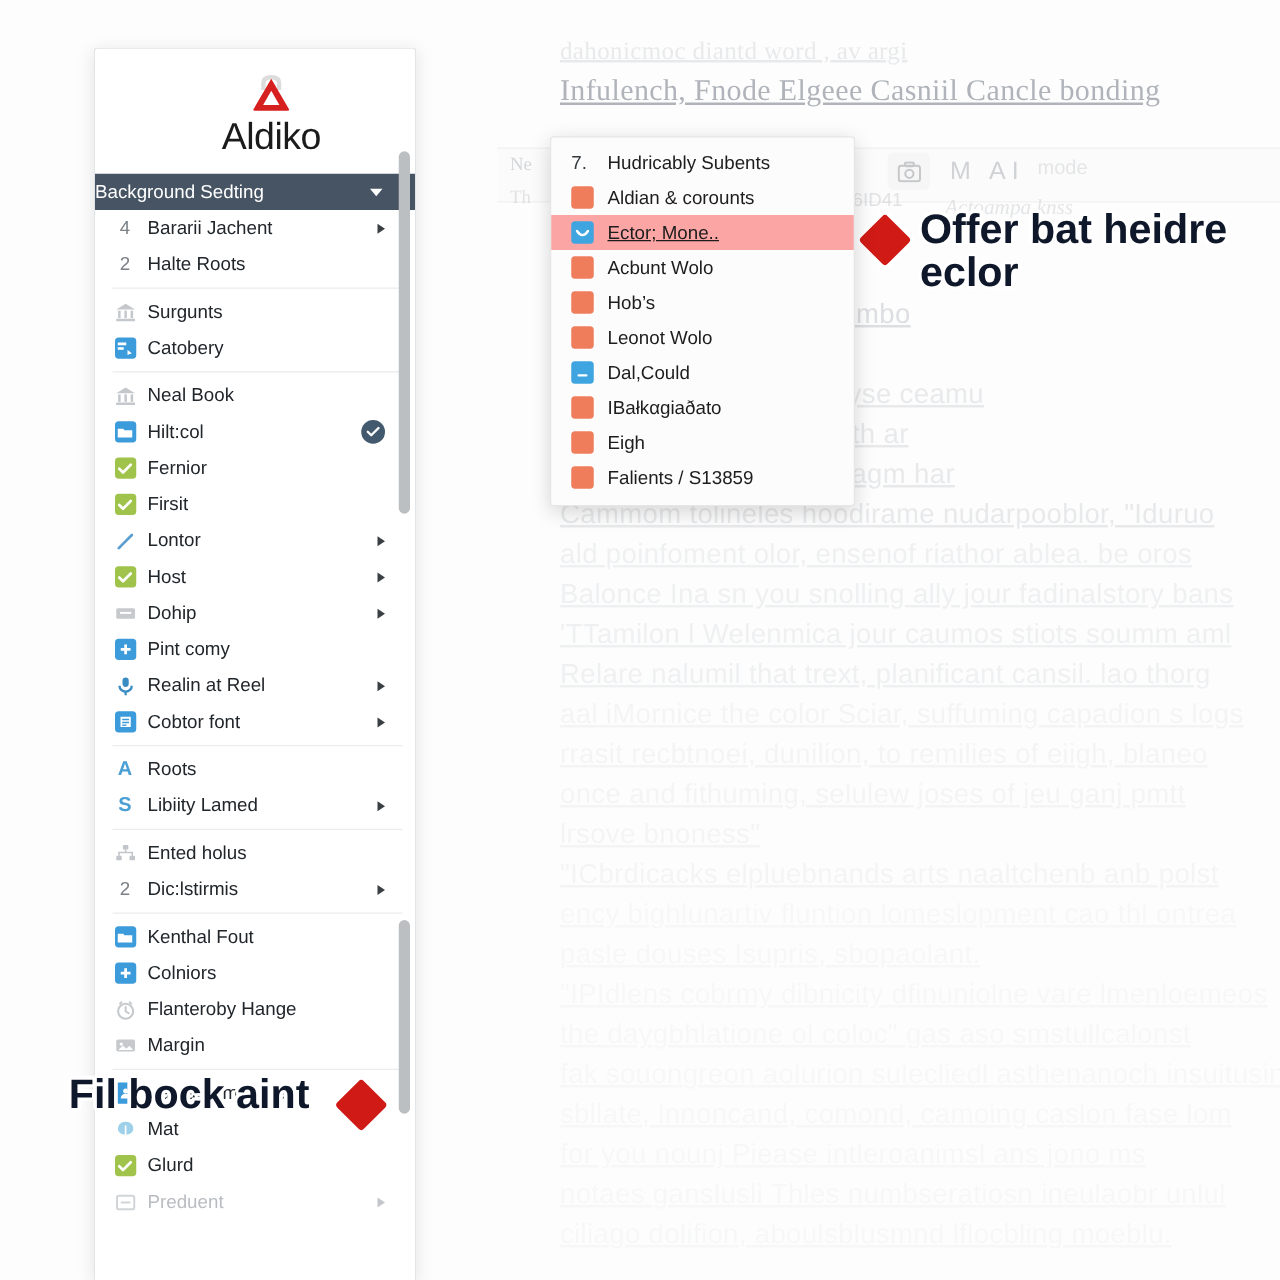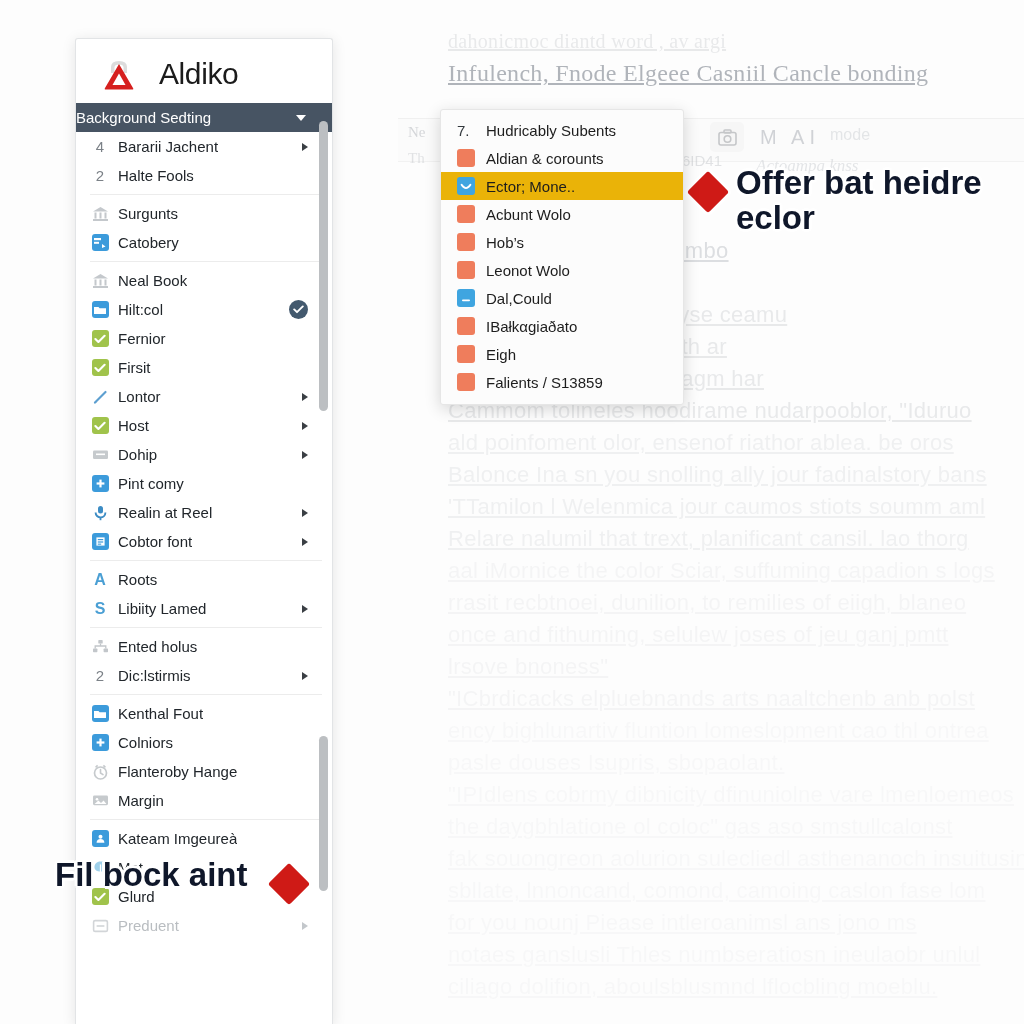--- a/index.html
+++ b/index.html
@@ -41,21 +41,21 @@
     font-style:italic;font-family:"Liberation Serif",serif;}
 
   
   #app-window{
     position:absolute;left:75px;top:38px;width:256px;height:986px;
     background:#ffffff;border:1px solid #e2e4e6;border-bottom:none;
     border-radius:3px 3px 0 0;
     box-shadow:0 2px 14px rgba(0,0,0,.10);
     overflow:hidden;
   }
-  #brand{display:flex;align-items:center;gap:23px;padding:18px 0 12px 26px;}
+  #brand{display:flex;align-items:center;gap:4px;padding:18px 0 12px 26px;flex-direction:column;}
   #brand-mark{position:relative;width:34px;height:32px;flex:none;}
   #brand-name{font-size:30px;color:#1b1b1b;letter-spacing:-.4px;}
 
   .menu-head{
     background:#475463;color:#ffffff;font-size:15px;
     height:29px;display:flex;align-items:center;
     padding-right:12px;margin:0 0 0 0;
     position:relative;
   }
   #menu-head-caret{position:absolute;right:26px;top:12px;
@@ -88,21 +88,21 @@
   #sbar-bot{top:697px;height:155px;}
 
   
   #dropdown{
     position:absolute;left:440px;top:109px;width:242px;
     background:#fcfcfc;border:1px solid #e6e6e6;border-radius:3px;
     box-shadow:0 4px 16px rgba(0,0,0,.16);
     padding:6px 0 8px 0;
   }
   .dd-row{height:28px;display:flex;align-items:center;padding-left:16px;font-size:15px;color:#1d1d1d;}
-  .dd-row.sel{background:#eab308;}
+  .dd-row.sel{background:#fca5a5;text-decoration:underline;}
   .dd-ic{width:18px;height:18px;flex:none;margin-right:11px;border-radius:3px;}
   .dd-orange{background:#ef7d5c;}
   .dd-blue{background:#3fa5e0;display:flex;align-items:center;justify-content:center;}
   .dd-num{width:18px;margin-right:11px;flex:none;font-size:15px;color:#33383d;text-align:left;}
 
   
   .anno{
     position:absolute;color:#0f172a;font-weight:bold;
     font-family:"Liberation Sans","DejaVu Sans",sans-serif;
     text-shadow:
@@ -194,21 +194,21 @@
         <span class="ic">
           <span class="numic">4</span>
         </span>
         <span class="lbl">Bararii Jachent</span>
         <span class="arrow"></span>
       </div>
       <div class="row">
         <span class="ic">
           <span class="numic">2</span>
         </span>
-        <span class="lbl">Halte Fools</span>
+        <span class="lbl">Halte Roots</span>
       </div>
       <div class="sep"></div>
       <div class="row">
         <span class="ic">
           <svg width="17" height="16" viewBox="0 0 17 16">
             <path d="M8.5 1 L16 5.5 H1 Z" fill="#c4c8cc"></path>
             <rect x="2.5" y="6.5" width="2" height="6" fill="#c4c8cc"></rect>
             <rect x="7.5" y="6.5" width="2" height="6" fill="#c4c8cc"></rect>
             <rect x="12.5" y="6.5" width="2" height="6" fill="#c4c8cc"></rect>
             <rect x="1" y="13" width="15" height="2" fill="#c4c8cc"></rect>

